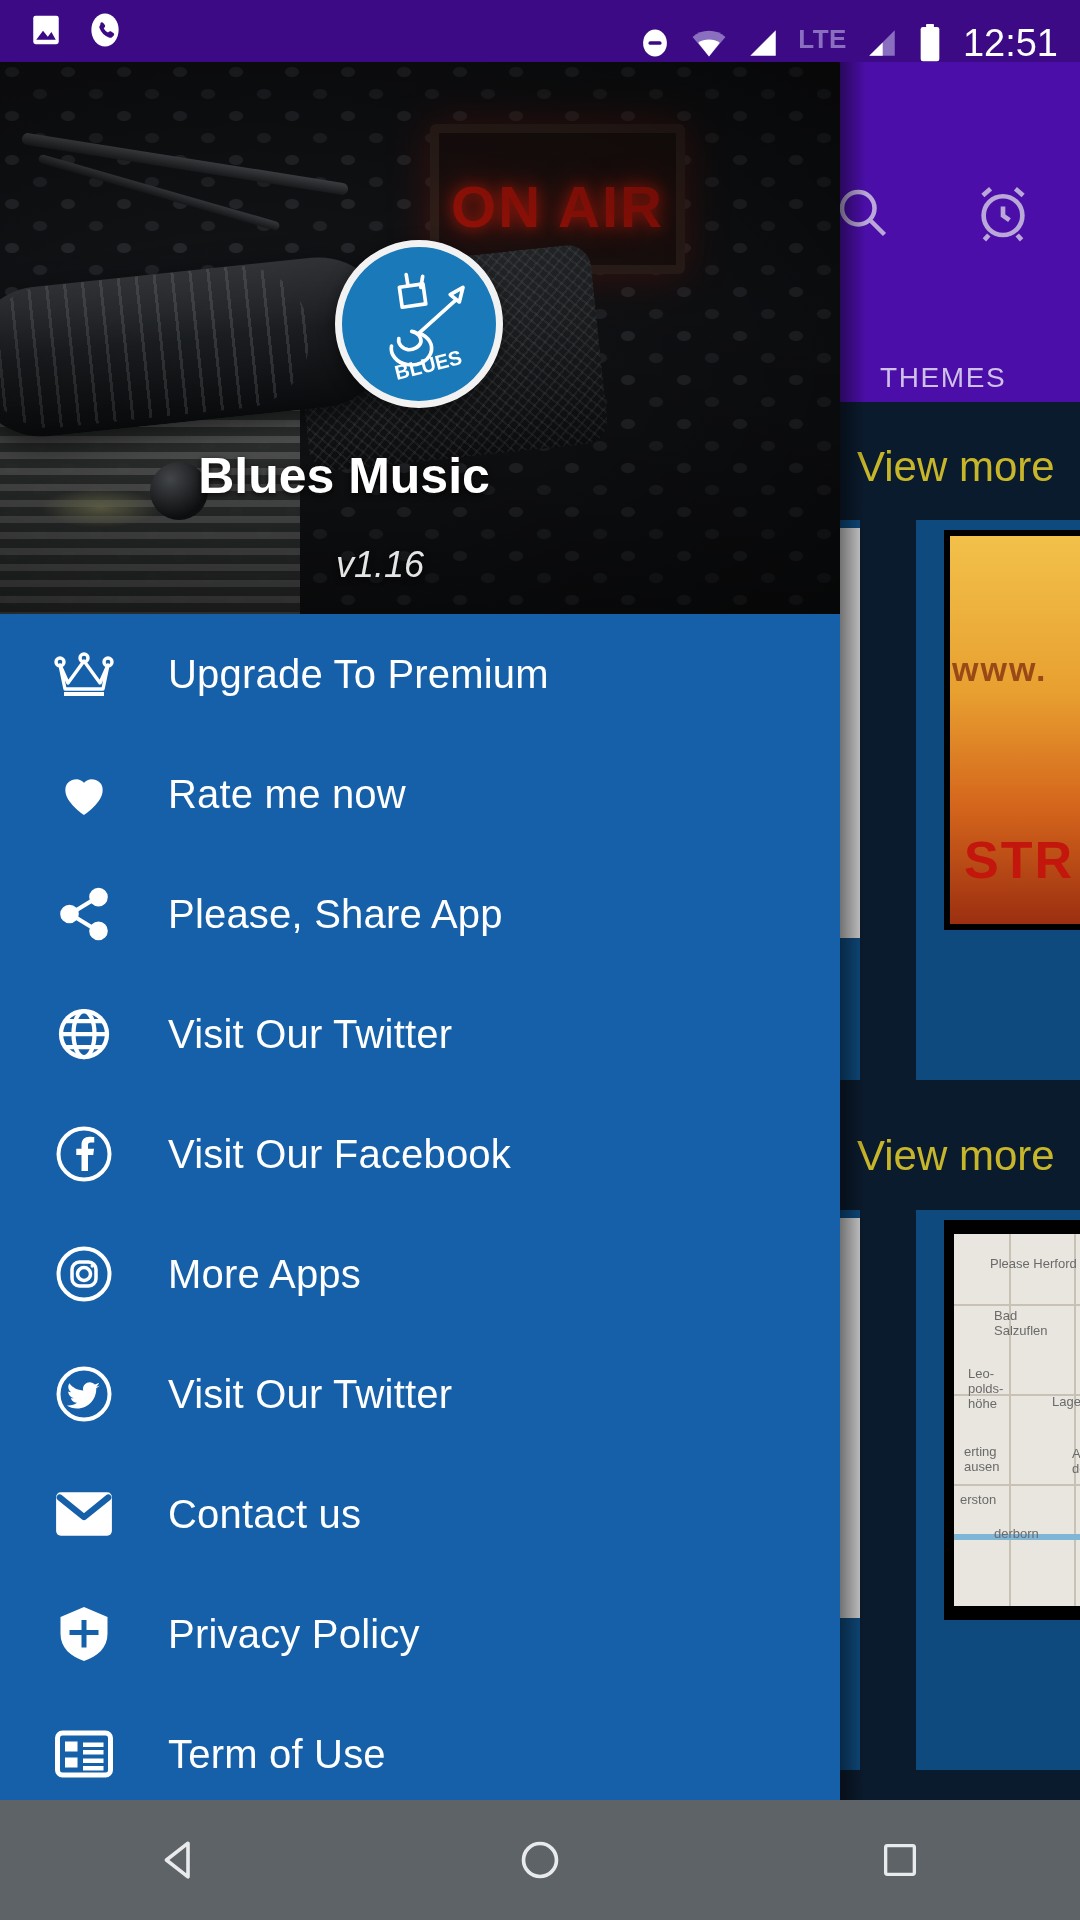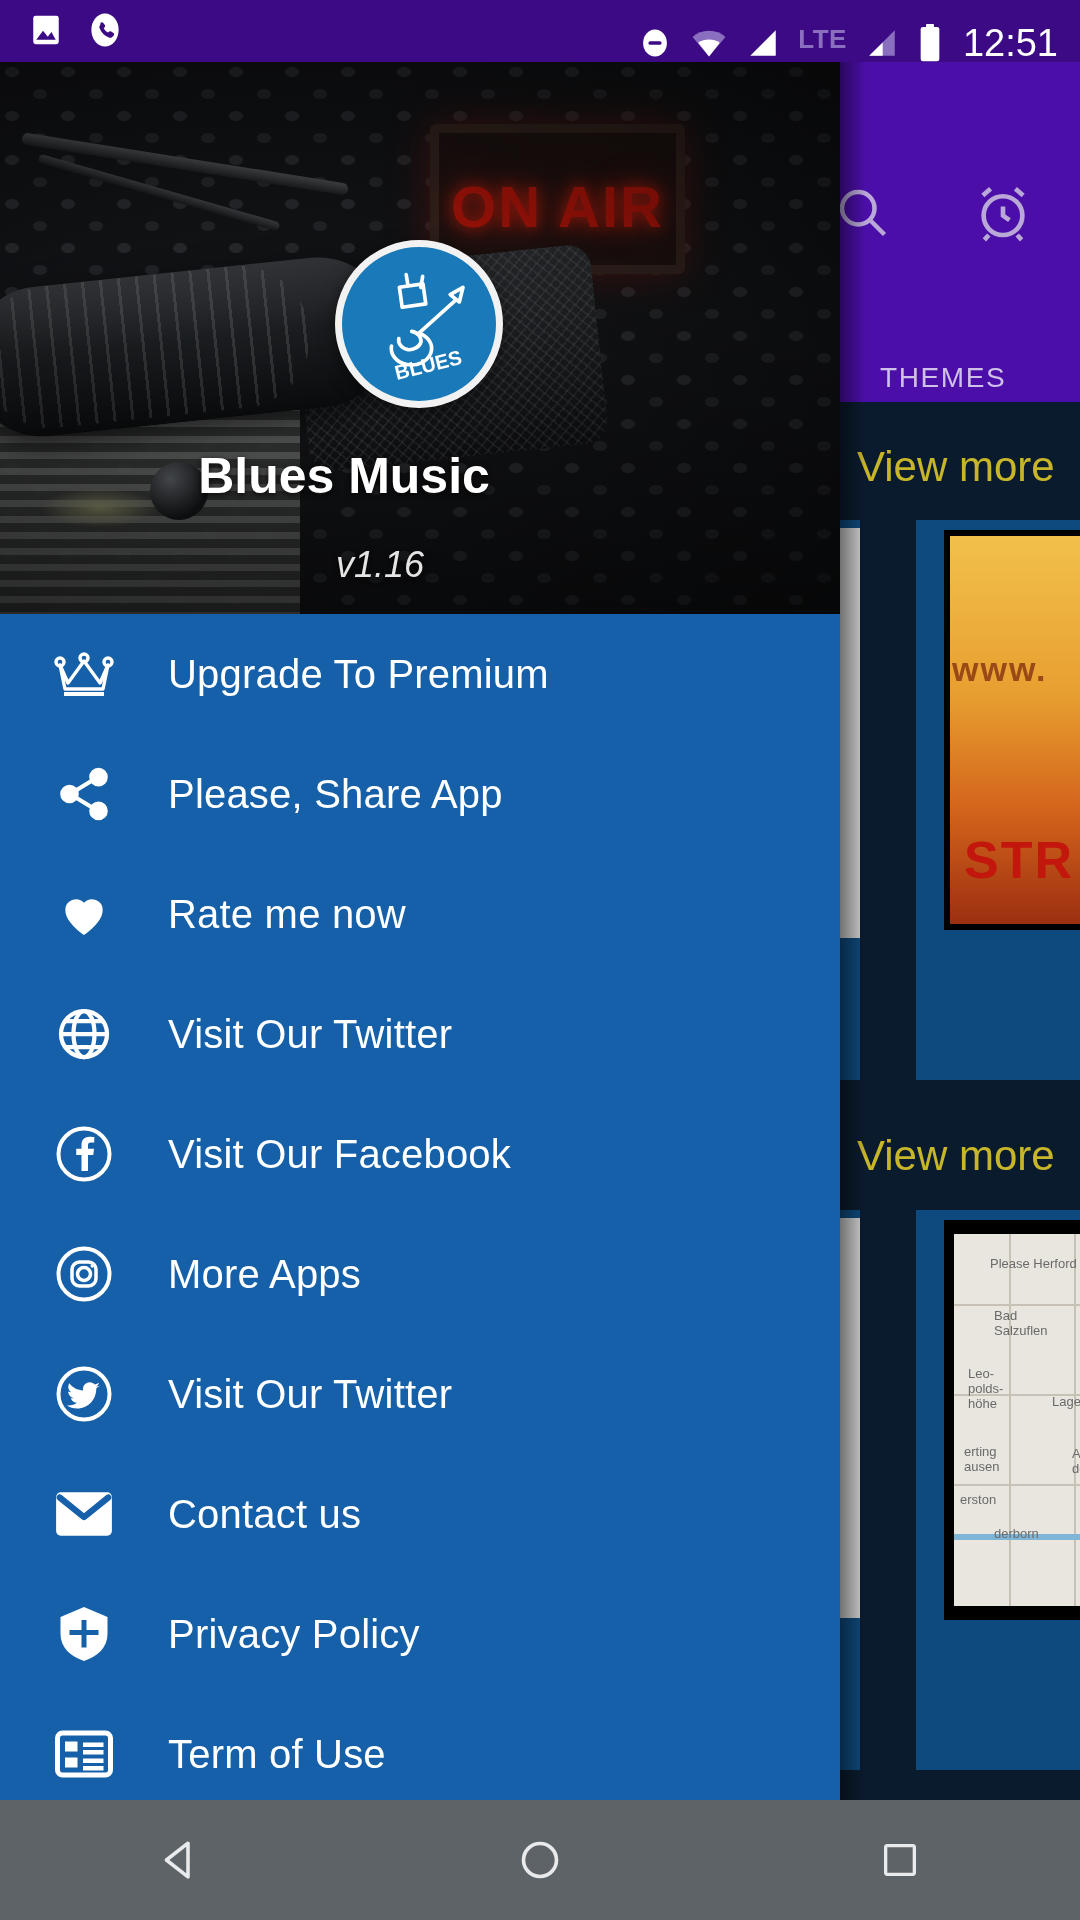--- a/index.html
+++ b/index.html
@@ -326,38 +326,38 @@
           <circle cx="7" cy="13" r="4"></circle>
             <circle cx="31" cy="9" r="4"></circle>
             <circle cx="55" cy="13" r="4"></circle>
         </svg>
       </div>
       <div class="menu-label">Upgrade To Premium</div>
     </div>
 
     <div class="menu-item">
       <div class="menu-icon">
+        <svg width="60" height="56" viewBox="0 0 24 24" fill="#fff">
+          <path d="M12 21s-8-5.2-8-10.6A4.6 4.6 0 0 1 12 7.2 4.6 4.6 0 0 1 20 10.4C20 15.8 12 21 12 21z"></path>
+        </svg>
+      </div>
+      <div class="menu-label">Rate me now</div>
+    </div>
+
+    <div class="menu-item">
+      <div class="menu-icon">
         <svg width="58" height="58" viewBox="0 0 24 24" fill="#fff" stroke="#fff" stroke-width="1.7">
           <circle cx="18" cy="5" r="3"></circle>
             <circle cx="6" cy="12" r="3"></circle>
             <circle cx="18" cy="19" r="3"></circle>
           <line x1="8.6" y1="10.6" x2="15.4" y2="6.4"></line>
             <line x1="8.6" y1="13.4" x2="15.4" y2="17.6"></line>
         </svg>
       </div>
       <div class="menu-label">Please, Share App</div>
-    </div>
-
-    <div class="menu-item">
-      <div class="menu-icon">
-        <svg width="60" height="56" viewBox="0 0 24 24" fill="#fff">
-          <path d="M12 21s-8-5.2-8-10.6A4.6 4.6 0 0 1 12 7.2 4.6 4.6 0 0 1 20 10.4C20 15.8 12 21 12 21z"></path>
-        </svg>
-      </div>
-      <div class="menu-label">Rate me now</div>
     </div>
 
     <div class="menu-item">
       <div class="menu-icon">
         <svg width="60" height="60" viewBox="0 0 24 24" fill="none" stroke="#fff" stroke-width="1.7">
           <circle cx="12" cy="12" r="9.2"></circle>
           <ellipse cx="12" cy="12" rx="4.2" ry="9.2"></ellipse>
           <line x1="2.8" y1="12" x2="21.2" y2="12"></line>
           <line x1="4.3" y1="6.8" x2="19.7" y2="6.8"></line>
           <line x1="4.3" y1="17.2" x2="19.7" y2="17.2"></line>

